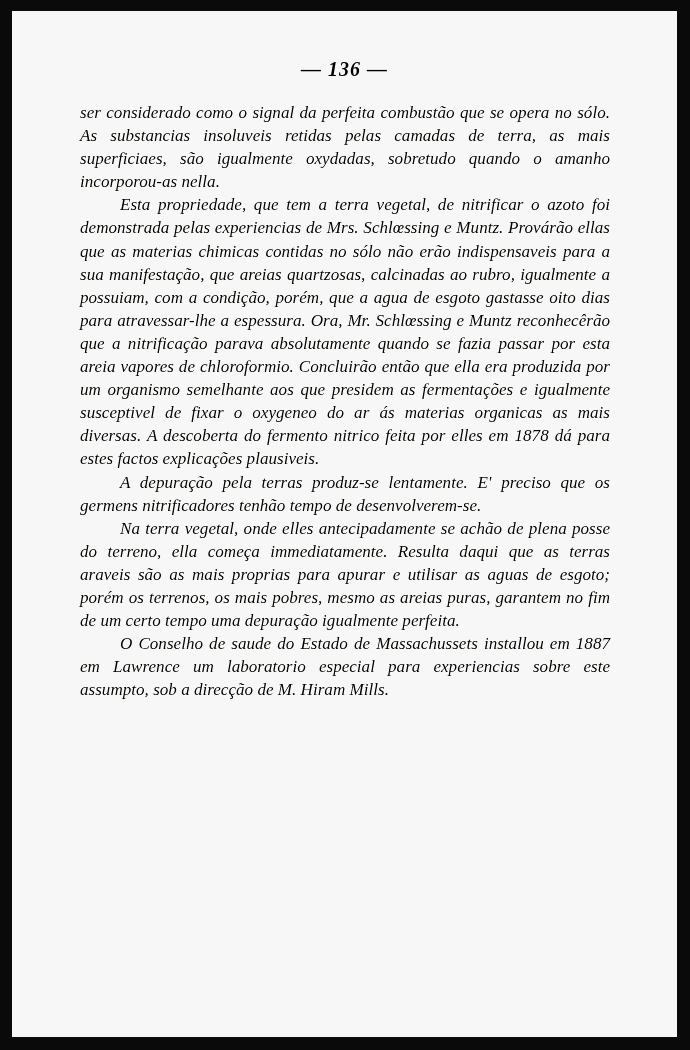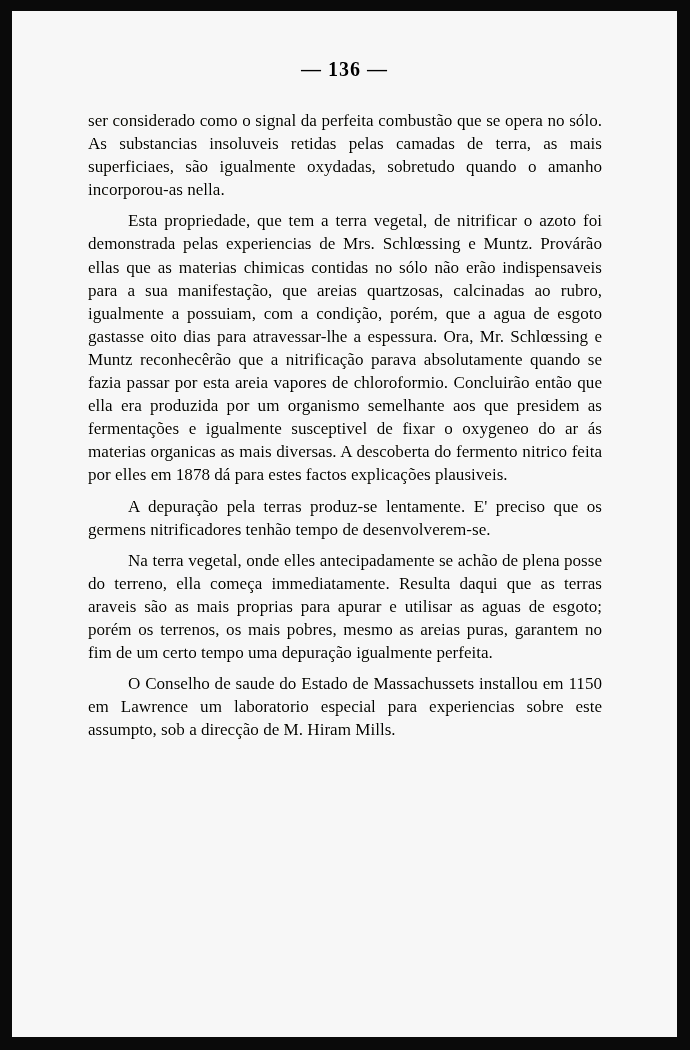--- a/index.html
+++ b/index.html
@@ -66,21 +66,21 @@
     font-family: "Liberation Serif", "DejaVu Serif", serif;
     font-size: 17.1px;
     line-height: 23.1px;
     color: #14140f;
     text-align: justify;
     text-justify: inter-word;
     -webkit-font-smoothing: none;
   }
 
   .para {
-    margin: 8px;
+    margin: 0;
     text-indent: 40px;
     text-align: justify;
   }
 
   .para.no-indent {
     text-indent: 0;
   }
 
   
   .para::after {
@@ -88,33 +88,34 @@
     display: inline-block;
     width: 100%;
   }
 
   .para.short-tail::after {
     content: none;
   }
 
   .ink {
     filter: contrast(1.18) brightness(0.97);
+    font-style: italic;
   }
 </style>
 </head>
 <body>
 
 <div class="page-frame">
   <div class="page-sheet ink">
 
     <div class="page-header">— 136 —</div>
 
     <div class="text-block">
       <p class="para no-indent short-tail">ser considerado como o signal da perfeita combustão que se opera no sólo. As substancias insoluveis retidas pelas camadas de terra, as mais superficiaes, são igualmente oxydadas, sobretudo quando o amanho incorporou-as nella.</p>
       <p class="para short-tail">Esta propriedade, que tem a terra vegetal, de nitrificar o azoto foi demonstrada pelas experiencias de Mrs. Schlœssing e Muntz. Provárão ellas que as materias chimicas contidas no sólo não erão indispensaveis para a sua manifestação, que areias quartzosas, calcinadas ao rubro, igualmente a possuiam, com a condição, porém, que a agua de esgoto gastasse oito dias para atravessar-lhe a espessura. Ora, Mr. Schlœssing e Muntz reconhecêrão que a nitrificação parava absolutamente quando se fazia passar por esta areia vapores de chloroformio. Concluirão então que ella era produzida por um organismo semelhante aos que presidem as fermentações e igualmente susceptivel de fixar o oxygeneo do ar ás materias organicas as mais diversas. A descoberta do fermento nitrico feita por elles em 1878 dá para estes factos explicações plausiveis.</p>
       <p class="para short-tail">A depuração pela terras produz-se lentamente. E' preciso que os germens nitrificadores tenhão tempo de desenvolverem-se.</p>
       <p class="para short-tail">Na terra vegetal, onde elles antecipadamente se achão de plena posse do terreno, ella começa immediatamente. Resulta daqui que as terras araveis são as mais proprias para apurar e utilisar as aguas de esgoto; porém os terrenos, os mais pobres, mesmo as areias puras, garantem no fim de um certo tempo uma depuração igualmente perfeita.</p>
-      <p class="para short-tail">O Conselho de saude do Estado de Massachussets installou em 1150 em Lawrence um laboratorio especial para experiencias sobre este assumpto, sob a direcção de M. Hiram Mills.</p>
+      <p class="para short-tail">O Conselho de saude do Estado de Massachussets installou em 1887 em Lawrence um laboratorio especial para experiencias sobre este assumpto, sob a direcção de M. Hiram Mills.</p>
     </div>
 
     <div class="scan-noise"></div>
   </div>
 </div>
 
 </body></html>

